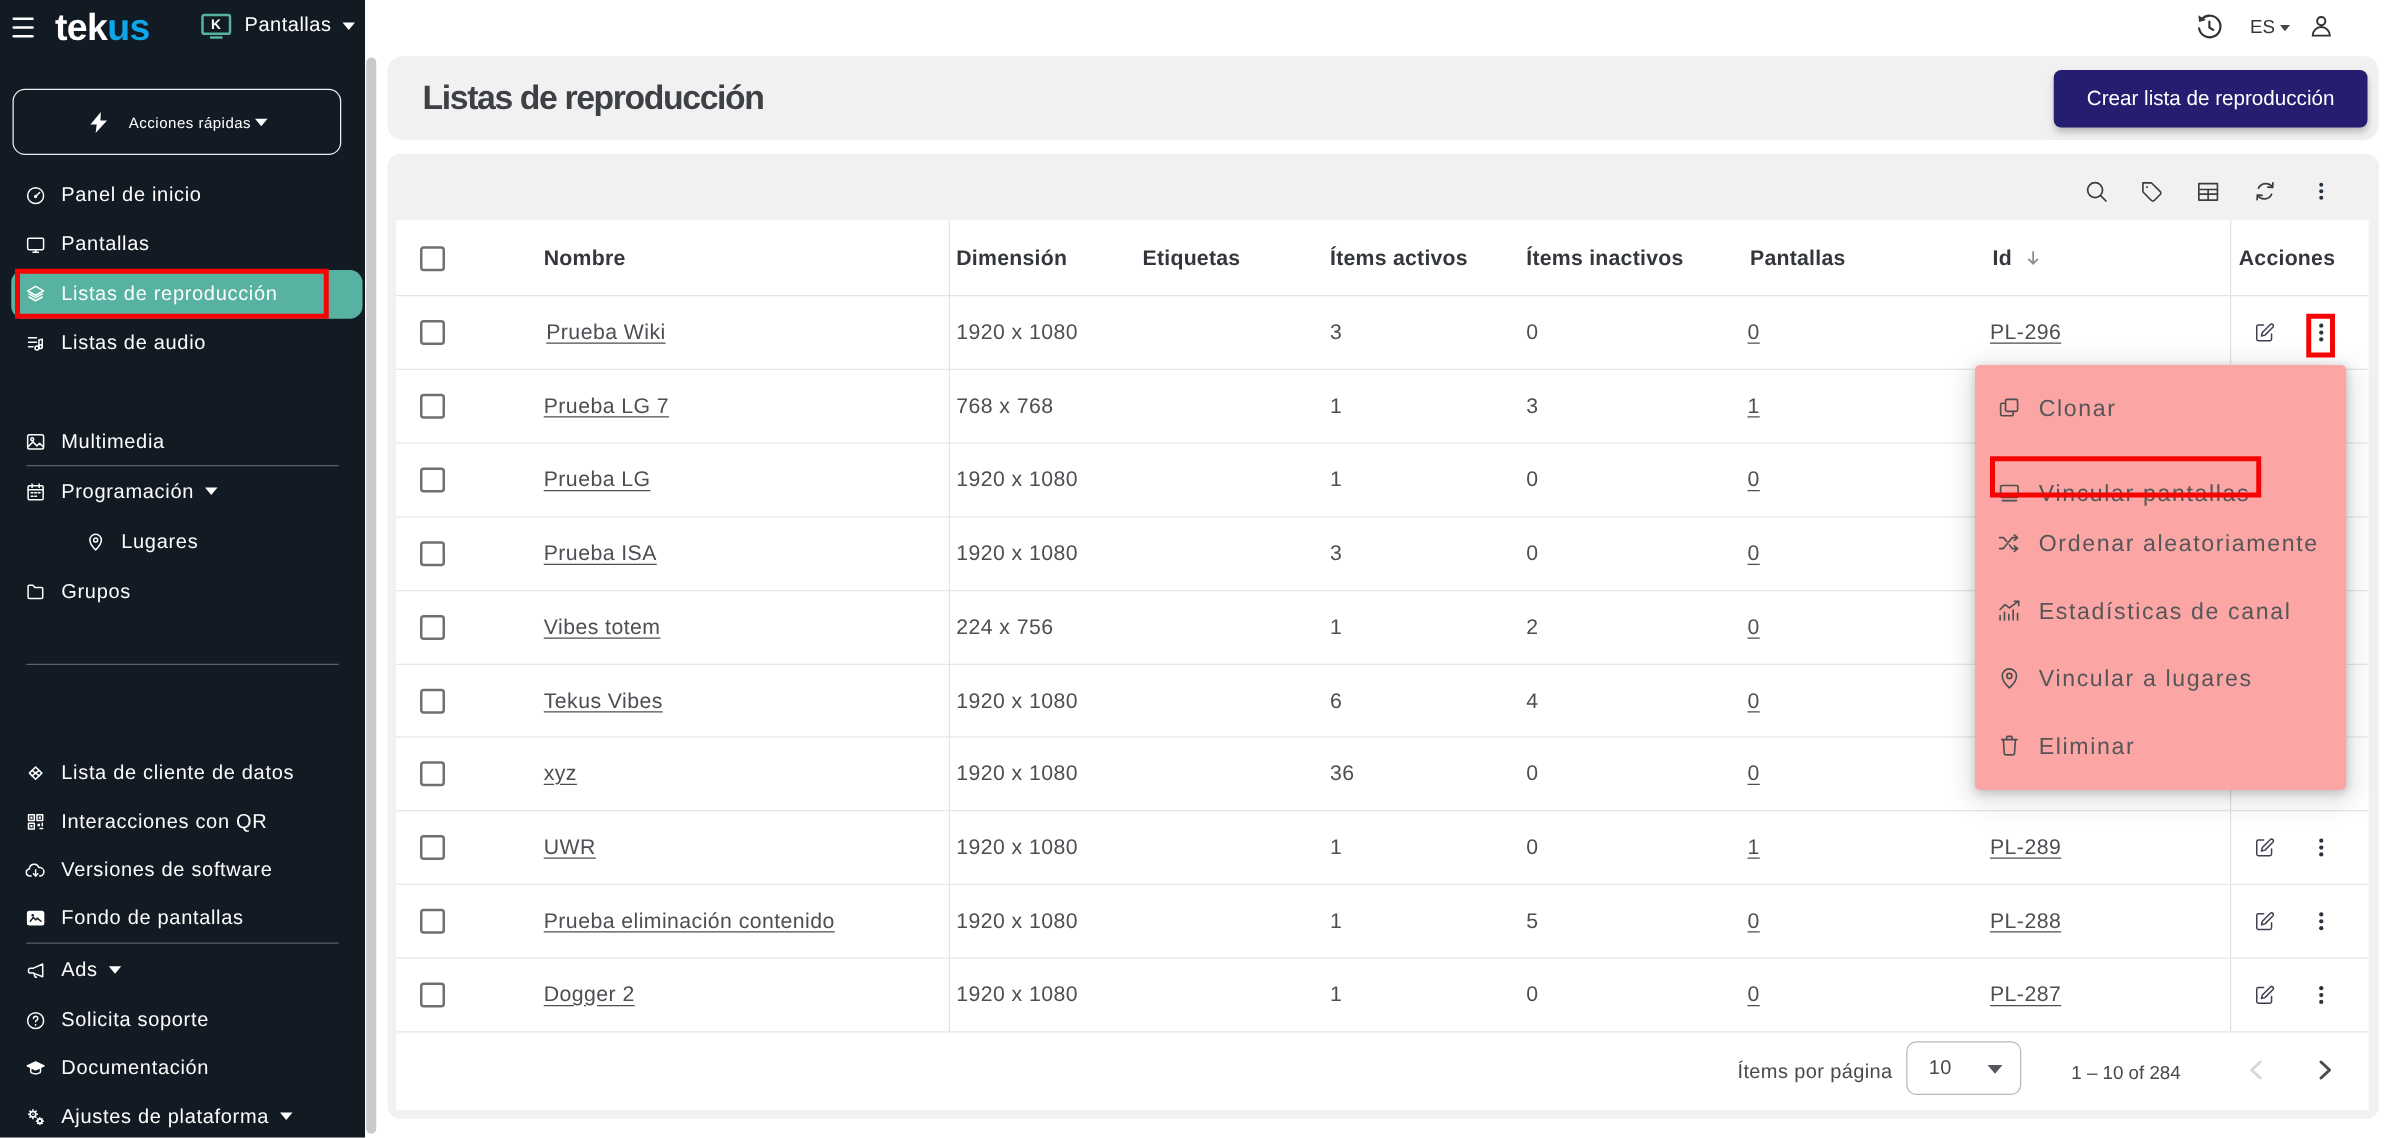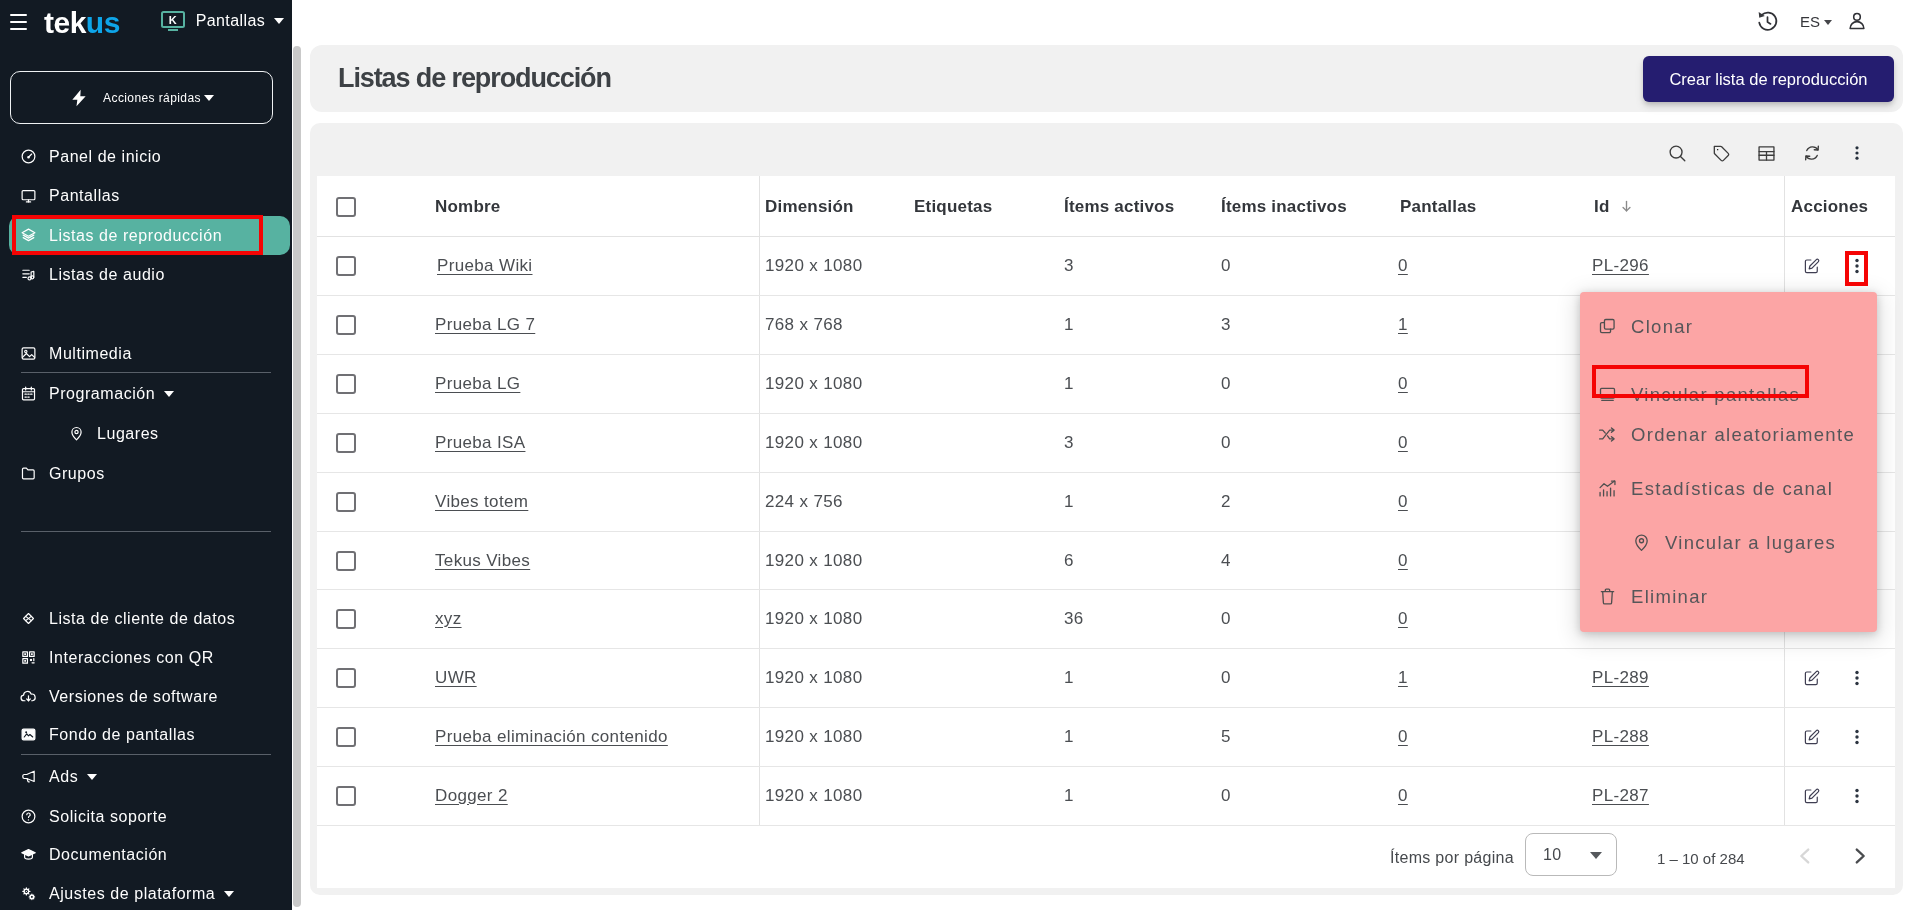--- a/index.html
+++ b/index.html
@@ -513,21 +513,21 @@
           <path d="M3 17 h3.5 L14.5 7 H18"></path>
           <path d="M12 13.6 l2.5 3.4 H18"></path>
           <path d="M16.5 4.5 L19.5 7 L16.5 9.5"></path>
           <path d="M16.5 14.5 L19.5 17 L16.5 19.5"></path>
         </svg></span>Ordenar aleatoriamente</div>
 <div class="mi" style="top:170px;"><span class="mic"><svg width="21" height="21" viewBox="0 0 24 24" fill="none" stroke="#4f4f4f" stroke-width="1.5" stroke-linecap="round" stroke-linejoin="round">
           <path d="M3.5 20.5 v-4 M7.5 20.5 v-7 M11.5 20.5 v-5 M15.5 20.5 v-9 M19.5 20.5 v-6"></path>
           <path d="M3.5 11 L8 6.5 L12 9.5 L20 3.5"></path>
           <path d="M16.5 3.5 h4 v4" fill="none"></path>
         </svg></span>Estadísticas de canal</div>
-<div class="mi" style="top:224px;margin-left:34px;"><span class="mic"><svg width="21" height="21" viewBox="0 0 24 24" fill="none" stroke="#4f4f4f" stroke-width="1.5" stroke-linecap="round" stroke-linejoin="round">
+<div class="mi" style="top:224px;"><span class="mic"><svg width="21" height="21" viewBox="0 0 24 24" fill="none" stroke="#4f4f4f" stroke-width="1.5" stroke-linecap="round" stroke-linejoin="round">
           <path d="M12 21 C12 21 5.5 15 5.5 10 a6.5 6.5 0 0 1 13 0 C18.5 15 12 21 12 21 Z"></path>
           <circle cx="12" cy="10" r="2.3"></circle>
         </svg></span>Vincular a lugares</div>
 <div class="mi" style="top:278px;"><span class="mic"><svg width="21" height="21" viewBox="0 0 24 24" fill="none" stroke="#4f4f4f" stroke-width="1.5" stroke-linecap="round" stroke-linejoin="round">
           <path d="M5 6.5 h14"></path>
           <path d="M9.5 6 V4.5 a1 1 0 0 1 1-1 h3 a1 1 0 0 1 1 1 V6"></path>
           <path d="M6.5 6.5 l.8 12.5 a1.5 1.5 0 0 0 1.5 1.5 h6.4 a1.5 1.5 0 0 0 1.5-1.5 l.8-12.5"></path>
         </svg></span>Eliminar</div>
   </div>
 

